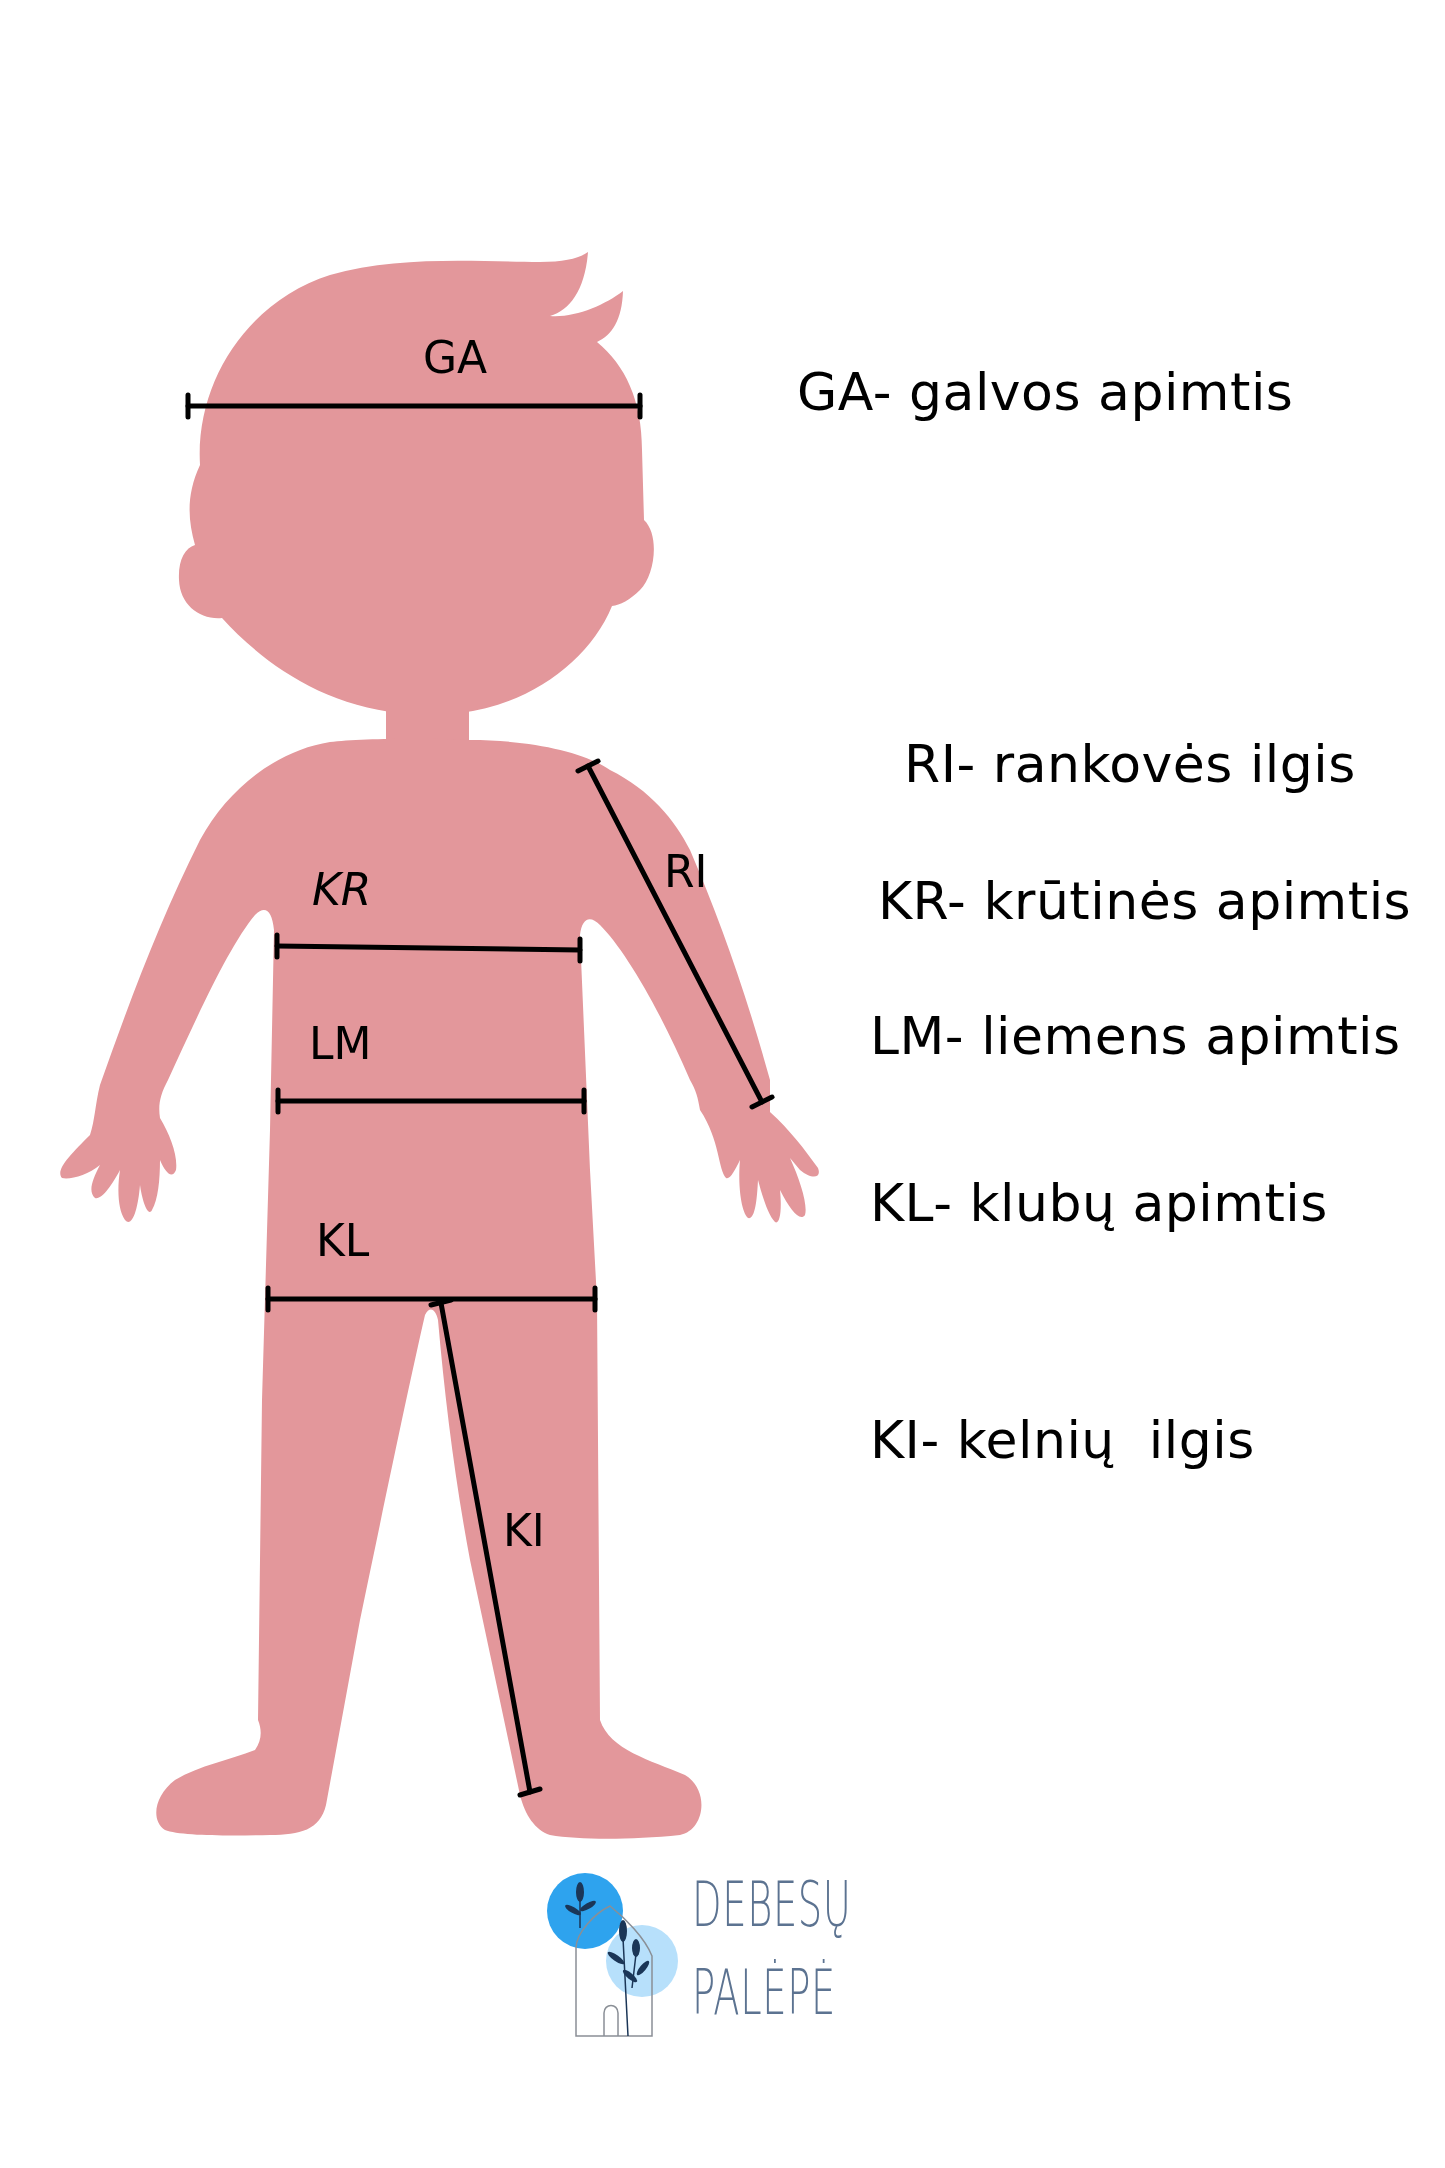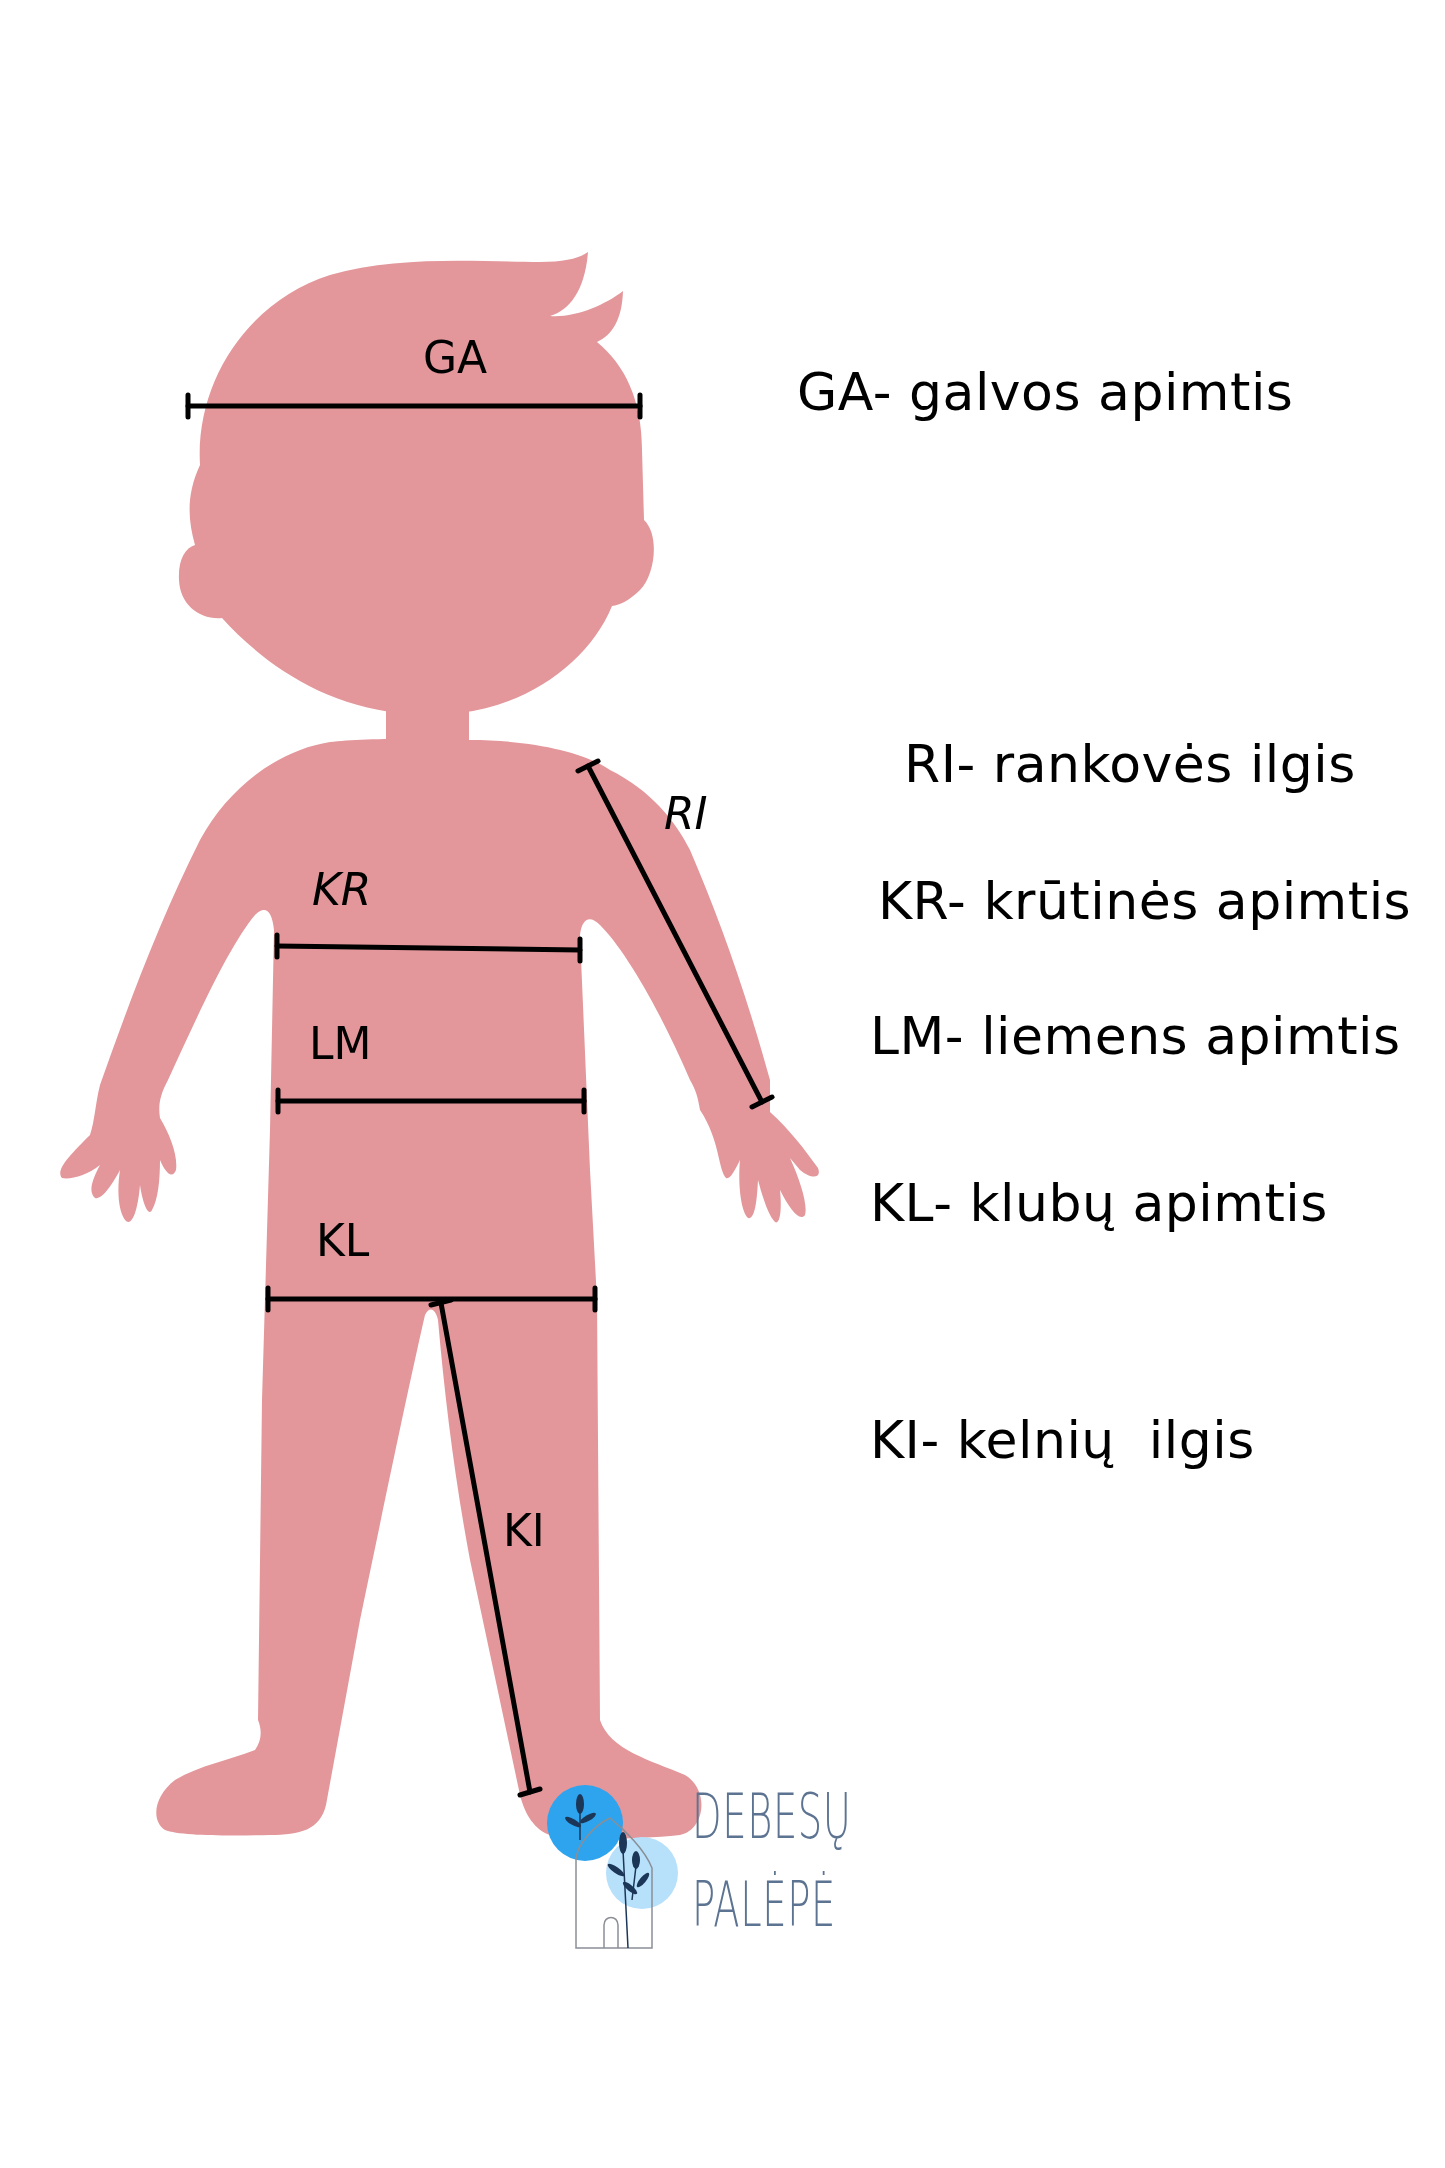--- a/index.html
+++ b/index.html
@@ -1,20 +1,20 @@
 <!DOCTYPE html>
 <html><head>
 <meta charset="utf-8">
 <style>
   html, body { margin:0; padding:0; background:#ffffff; }
   body { width:1445px; height:2168px; position:relative; overflow:hidden; font-family:"DejaVu Sans", sans-serif; }
   #figure { position:absolute; left:0; top:0; width:1445px; height:2168px; }
   .legend-item { position:absolute; font-family:"DejaVu Sans", sans-serif; font-size:52px; color:#000; white-space:pre; letter-spacing:0.5px; line-height:1; }
   .body-label { position:absolute; font-family:"DejaVu Sans", sans-serif; font-size:44px; color:#000; line-height:1; }
-  .logo { position:absolute; left:540px; top:1780px; width:340px; height:170px; }
+  .logo { position:absolute; left:540px; top:1868px; width:340px; height:170px; }
   .logo-text { position:absolute; font-family:"DejaVu Sans", sans-serif; font-weight:200; color:#5c7391; font-size:62px; letter-spacing:1px; transform:scaleX(0.62); transform-origin:left top; line-height:1; }
 </style>
 </head>
 <body>
 
 <svg id="figure" viewBox="0 0 1445 2168" xmlns="http://www.w3.org/2000/svg">
 
   <g fill="#e3979b">
 
     <path d="
@@ -125,21 +125,21 @@
     </g>
     <g>
       <line x1="441" y1="1303" x2="530" y2="1792"></line>
       <line x1="431" y1="1305" x2="451" y2="1300"></line>
       <line x1="520" y1="1795" x2="540" y2="1789"></line>
     </g>
   </g>
 </svg>
 
 <div class="body-label" style="left:423px; top:336px;">GA</div>
-<div class="body-label" style="left:664px; top:792px;font-style:italic;">RI</div>
+<div class="body-label" style="left:664px; top:850px;">RI</div>
 <div class="body-label" style="left:312px; top:868px;font-style:italic;">KR</div>
 <div class="body-label" style="left:309px; top:1022px;">LM</div>
 <div class="body-label" style="left:316px; top:1219px;">KL</div>
 <div class="body-label" style="left:503px; top:1464px;margin-top:45px;">KI</div>
 
 <div>
   <div class="legend-item" style="left:797px; top:366px;">GA- galvos apimtis</div>
   <div class="legend-item" style="left:870px; top:738px;margin-left:34px;">RI- rankovės ilgis</div>
   <div class="legend-item" style="left:870px; top:875px;margin-left:8px;">KR- krūtinės apimtis</div>
   <div class="legend-item" style="left:870px; top:1010px;">LM- liemens apimtis</div>

